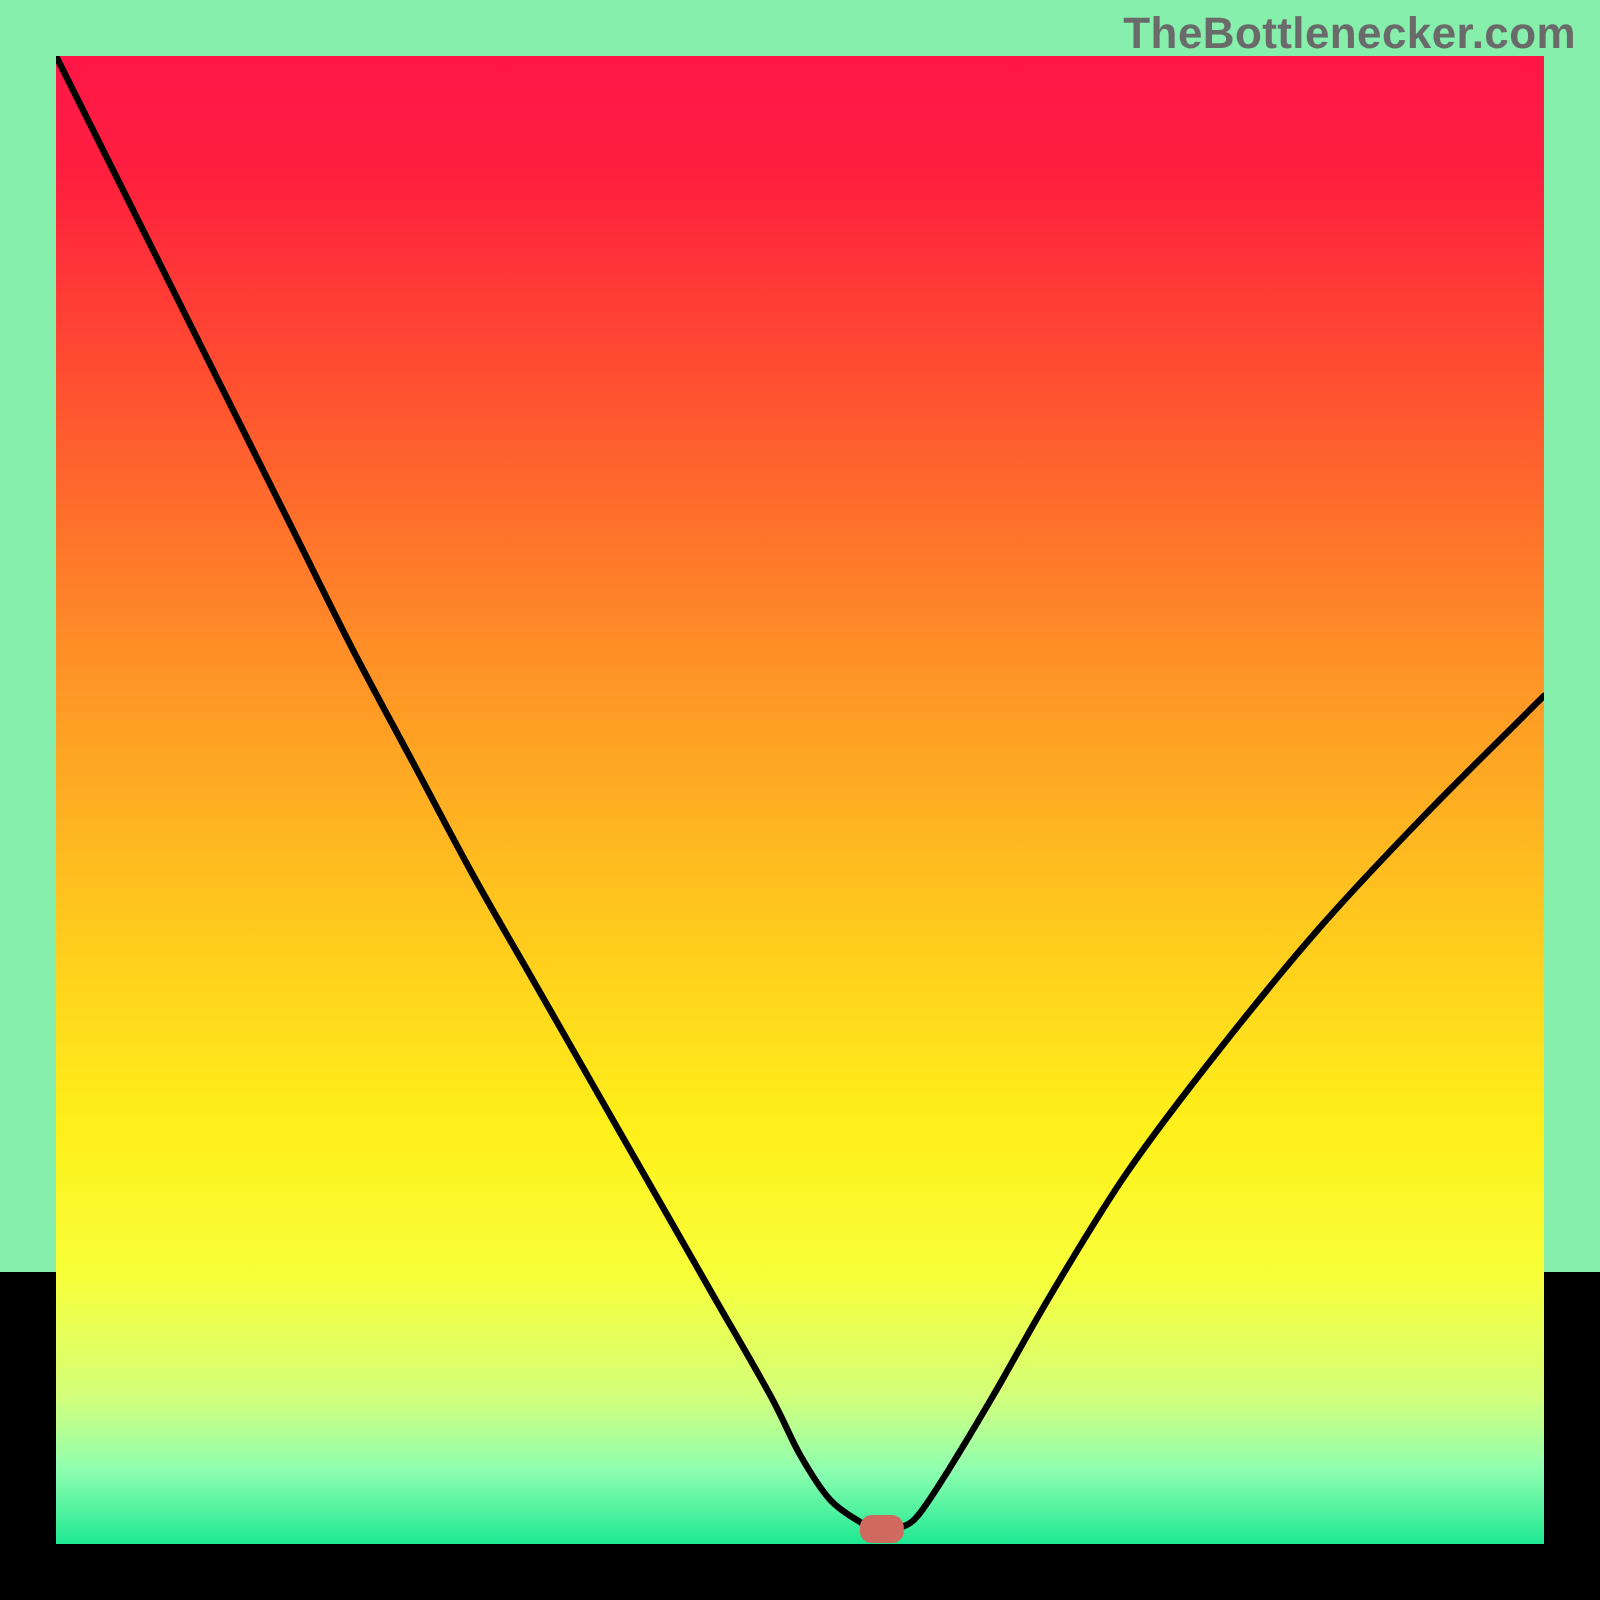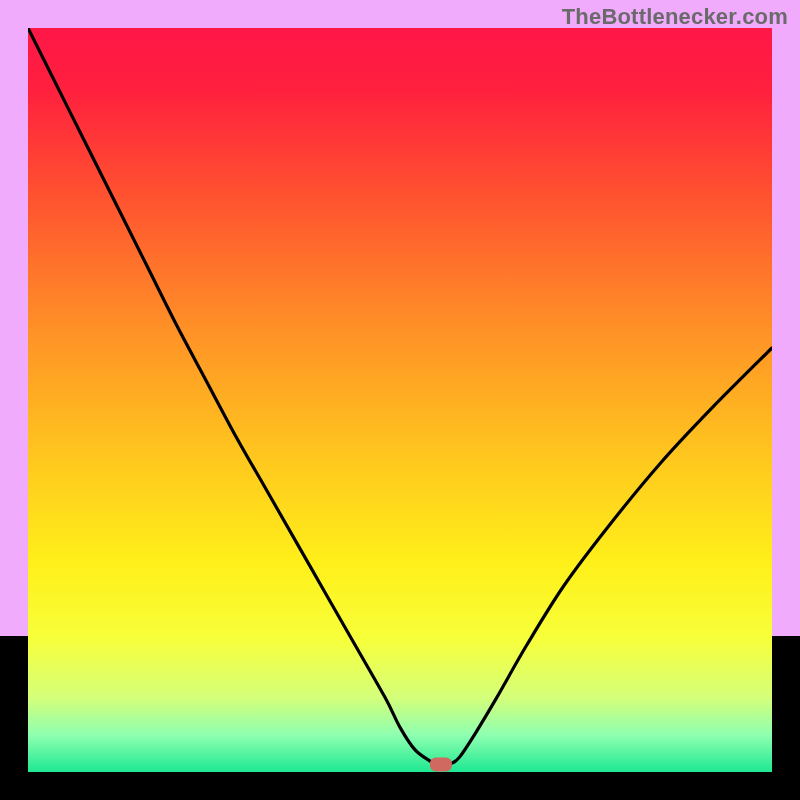--- a/index.html
+++ b/index.html
@@ -7,21 +7,21 @@
     padding: 0;
     width: 800px;
     height: 800px;
     background: #000;
     overflow: hidden;
   }
   .chart-container {
     position: relative;
     width: 800px;
     height: 636px;
-    background: #f0abfc;
+    background: #86efac;
   }
   .attribution {
     position: absolute;
     top: 4px;
     right: 12px;
     font-family: Arial, Helvetica, sans-serif;
     font-size: 22px;
     font-weight: bold;
     color: #6a6a6a;
     z-index: 10;

